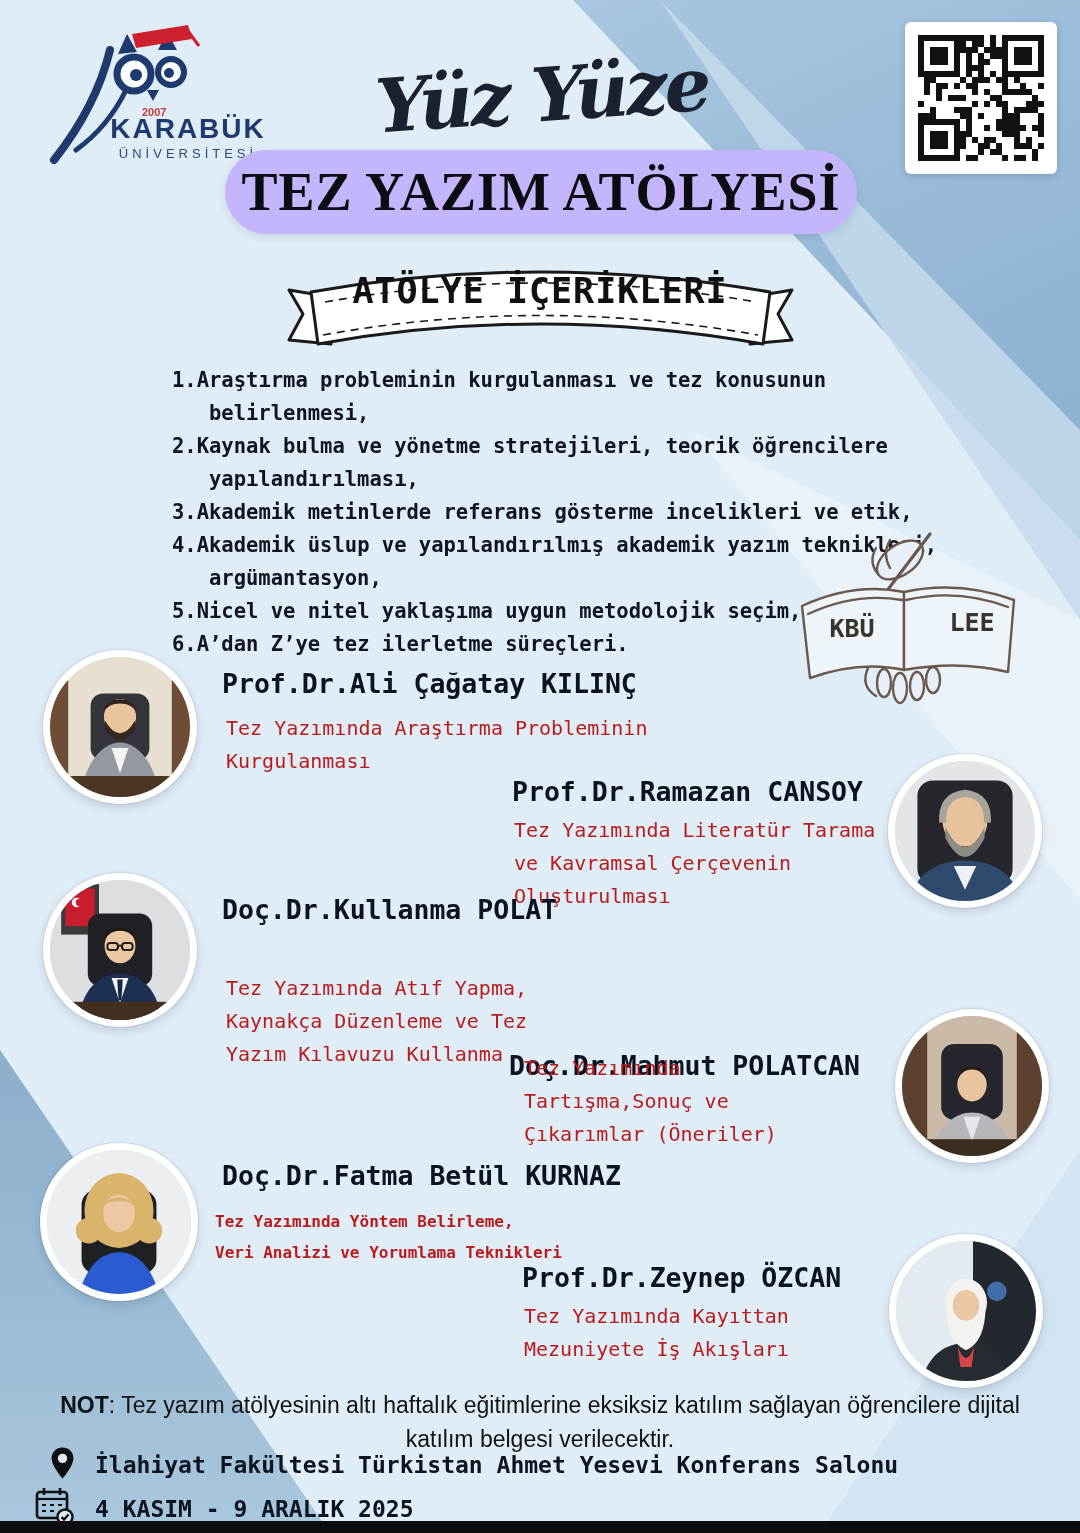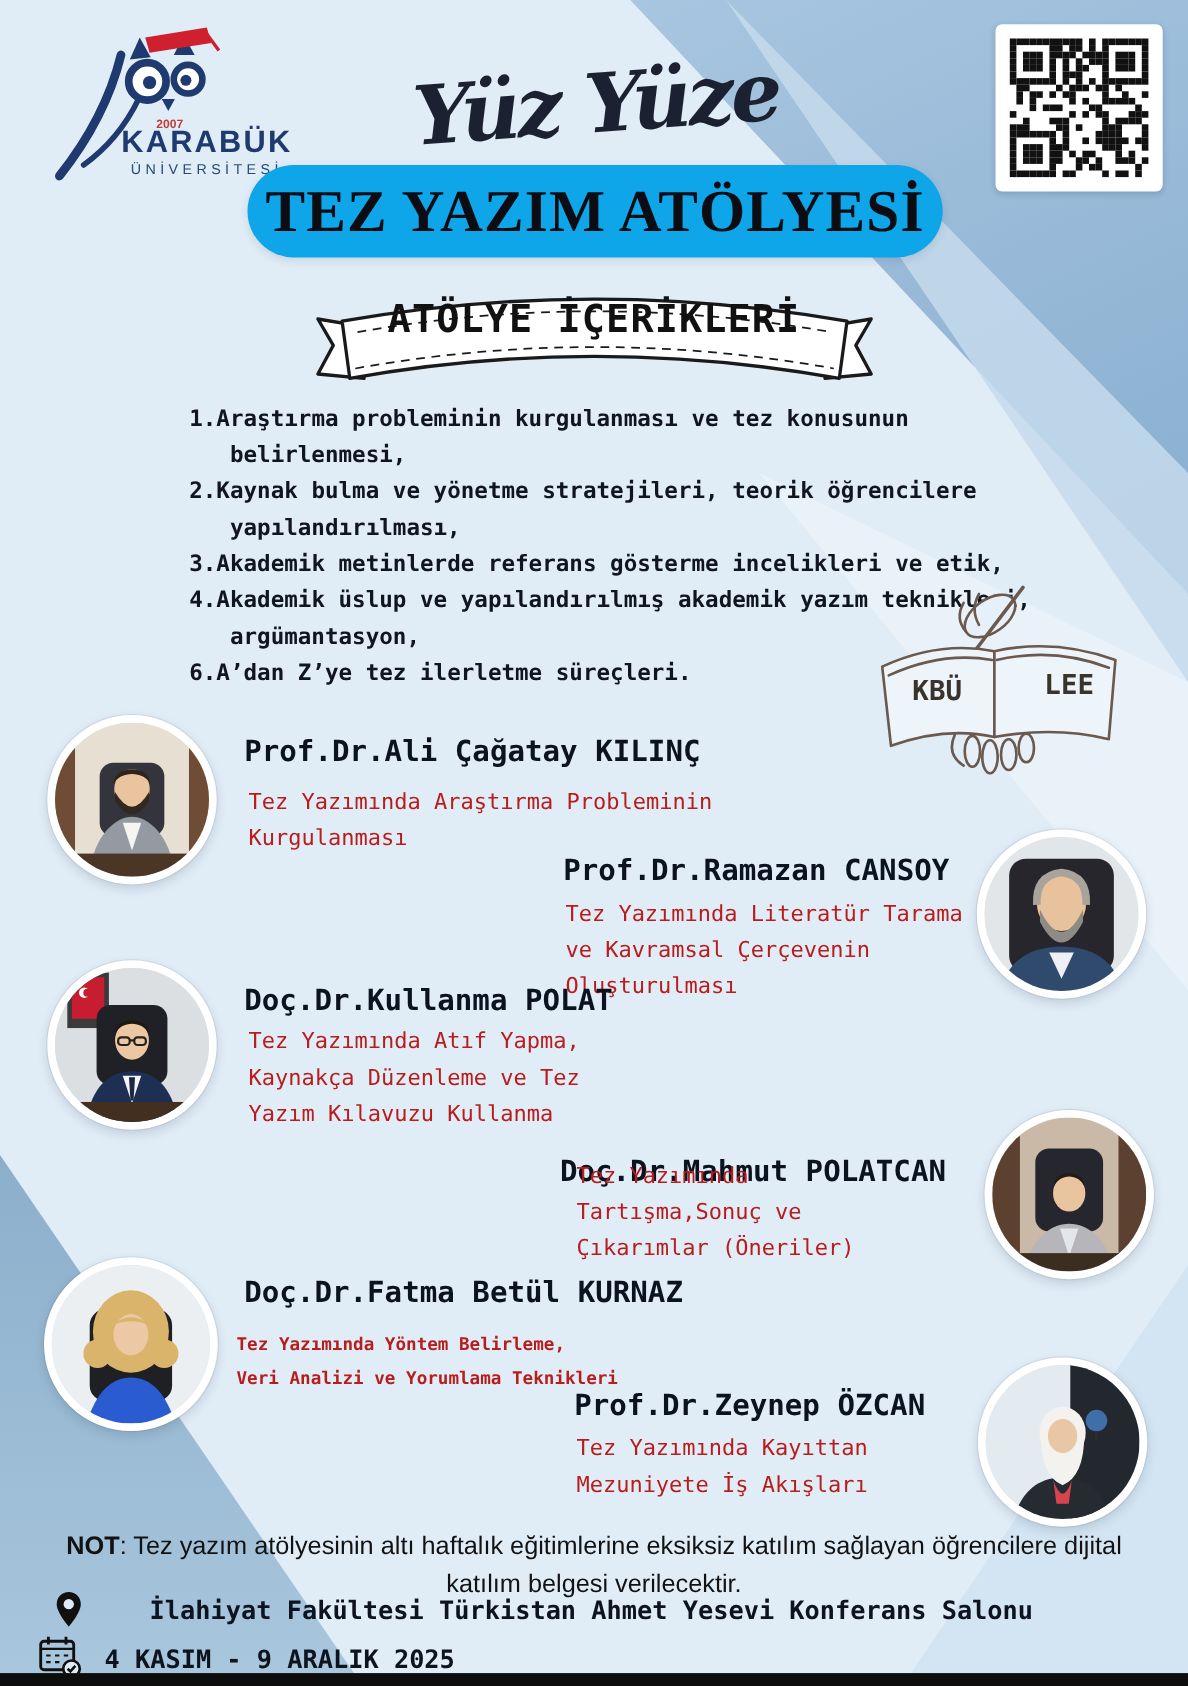--- a/index.html
+++ b/index.html
@@ -10,21 +10,21 @@
           clip-path:polygon(573px 0,1080px 0,1080px 540px);}
   .bg-tr2{background:#c6dbec;opacity:.85;clip-path:polygon(660px 0,1080px 430px,1080px 620px);}
   .bg-mr{background:#e9f2f9;clip-path:polygon(1080px 620px,1080px 900px,690px 430px);}
   .bg-bl{background:linear-gradient(180deg,#4e7299 0%,#7fa4c4 55%,#a9c7dd 100%);
          clip-path:polygon(0 1050px,330px 1533px,0 1533px);}
   .bg-br{background:#d3e5f2;clip-path:polygon(1080px 1150px,1080px 1533px,820px 1533px);}
 
   .script-title{position:absolute;left:357px;top:52px;width:370px;text-align:center;
     font-family:"DejaVu Serif",serif;font-style:italic;font-weight:700;font-size:74px;
     color:#1b2130;transform:rotate(-4deg);letter-spacing:-3px;}
-  .title-pill{position:absolute;left:225px;top:150px;width:632px;height:84px;background:#0ea5e9;
+  .title-pill{position:absolute;left:225px;top:150px;width:632px;height:84px;background:#c4b5fd;
     border-radius:42px;box-shadow:0 3px 8px rgba(30,60,90,.12);}
   .title-pill span{display:block;text-align:center;line-height:84px;
     font-family:"Liberation Serif",serif;font-weight:700;font-size:54px;letter-spacing:1px;color:#0b0d12;}
 
   .ribbon{position:absolute;left:283px;top:250px;width:515px;height:106px;}
   .ribbon-text{position:absolute;left:320px;top:271px;width:440px;text-align:center;
     font-size:35px;font-weight:700;letter-spacing:1px;color:#111;}
 
   .contents{position:absolute;left:172px;top:364px;width:790px;font-size:20.5px;font-weight:700;color:#10151f;}
   .ci-line{height:33px;line-height:33px;white-space:nowrap;}
@@ -44,21 +44,21 @@
   .sp-desc.small div{height:31px;line-height:31px;}
 
   .qr-box{position:absolute;left:905px;top:22px;width:152px;height:152px;background:#fff;border-radius:6px;
     box-shadow:0 2px 6px rgba(20,40,70,.2);}
 
   .note{position:absolute;left:0;top:1388px;width:1080px;text-align:center;
     font-family:"Liberation Sans",sans-serif;font-size:23px;color:#121212;}
   .note div{height:34px;line-height:34px;}
   .note b{font-weight:700;}
 
-  .loc-text{position:absolute;left:95px;top:1452px;font-size:23px;font-weight:700;color:#0d1420;white-space:nowrap;margin-left:41px;}
+  .loc-text{position:absolute;left:95px;top:1452px;font-size:23px;font-weight:700;color:#0d1420;white-space:nowrap;}
   .date-text{position:absolute;left:95px;top:1496px;font-size:23px;font-weight:700;color:#0d1420;white-space:nowrap;}
   .icon{position:absolute;}
   .bottom-bar{position:absolute;left:0;top:1521px;width:1080px;height:12px;background:#0d0d0d;}
 </style>
 </head>
 <body>
 
 <div class="poster">
 
   <div class="bg bg-tr1"></div>
@@ -339,20 +339,21 @@
   <div class="ribbon-text">ATÖLYE İÇERİKLERİ</div>
 
   <div class="contents">
     <div class="ci-line"><span>1.</span><span>Araştırma probleminin kurgulanması ve tez konusunun</span></div>
     <div class="ci-line ci-cont"><span>belirlenmesi,</span></div>
     <div class="ci-line"><span>2.</span><span>Kaynak bulma ve yönetme stratejileri, teorik öğrencilere</span></div>
     <div class="ci-line ci-cont"><span>yapılandırılması,</span></div>
     <div class="ci-line"><span>3.</span><span>Akademik metinlerde referans gösterme incelikleri ve etik,</span></div>
     <div class="ci-line"><span>4.</span><span>Akademik üslup ve yapılandırılmış akademik yazım teknikleri,</span></div>
     <div class="ci-line ci-cont"><span>argümantasyon,</span></div>
+    <div class="ci-line"><span>5.</span><span>Nicel ve nitel yaklaşıma uygun metodolojik seçim,</span></div>
     <div class="ci-line"><span>6.</span><span>A’dan Z’ye tez ilerletme süreçleri.</span></div>
   </div>
 
   <svg class="book" viewBox="0 0 270 195">
     <g fill="none" stroke="#6b594e" stroke-width="2.4" stroke-linejoin="round" stroke-linecap="round">
       <ellipse cx="128" cy="42" rx="26" ry="15" transform="rotate(-35 128 42)" fill="#e7f0f8"></ellipse>
       <path d="M158,16 L108,82" stroke-width="3.2"></path>
       <path d="M104,30 Q96,44 106,56"></path>
       <path d="M118,22 Q110,36 118,50"></path>
       <path d="M30,88 Q82,64 132,74 L132,152 Q88,142 38,160 Z" fill="#edf4fa"></path>
@@ -420,21 +421,21 @@
       <polygon points="48,71 52,71 51,86 49,86" fill="#1a2747"></polygon>
       <ellipse cx="50" cy="47" rx="11" ry="12.5" fill="#ecc7a2"></ellipse>
       <path d="M39,43 C39,31 61,31 61,43 C57,34 43,34 39,43 Z" fill="#1f1812"></path>
       <rect x="41" y="45" width="7.5" height="5" rx="2" fill="none" stroke="#23201c" stroke-width="1.4"></rect>
       <rect x="51.5" y="45" width="7.5" height="5" rx="2" fill="none" stroke="#23201c" stroke-width="1.4"></rect>
       <line x1="48.5" y1="47" x2="51.5" y2="47" stroke="#23201c" stroke-width="1.4"></line>
       <rect x="0" y="87" width="100" height="13" fill="#422f20"></rect>
     </svg>
   </div>
   <div class="sp-name" style="left:222px;top:894px;">Doç.Dr.Kullanma POLAT</div>
-  <div class="sp-desc" style="left:226px;top:930px;">
+  <div class="sp-desc" style="left:226px;top:972px;">
     <div>Tez Yazımında Atıf Yapma,</div>
     <div>Kaynakça Düzenleme ve Tez</div>
     <div>Yazım Kılavuzu Kullanma</div>
   </div>
 
   <div class="sp-name" style="left:509px;top:1018px;margin-top:32px;">Doç.Dr.Mahmut POLATCAN</div>
   <div class="sp-desc" style="left:524px;top:1052px;">
     <div>Tez Yazımında</div>
     <div>Tartışma,Sonuç ve</div>
     <div>Çıkarımlar (Öneriler)</div>

